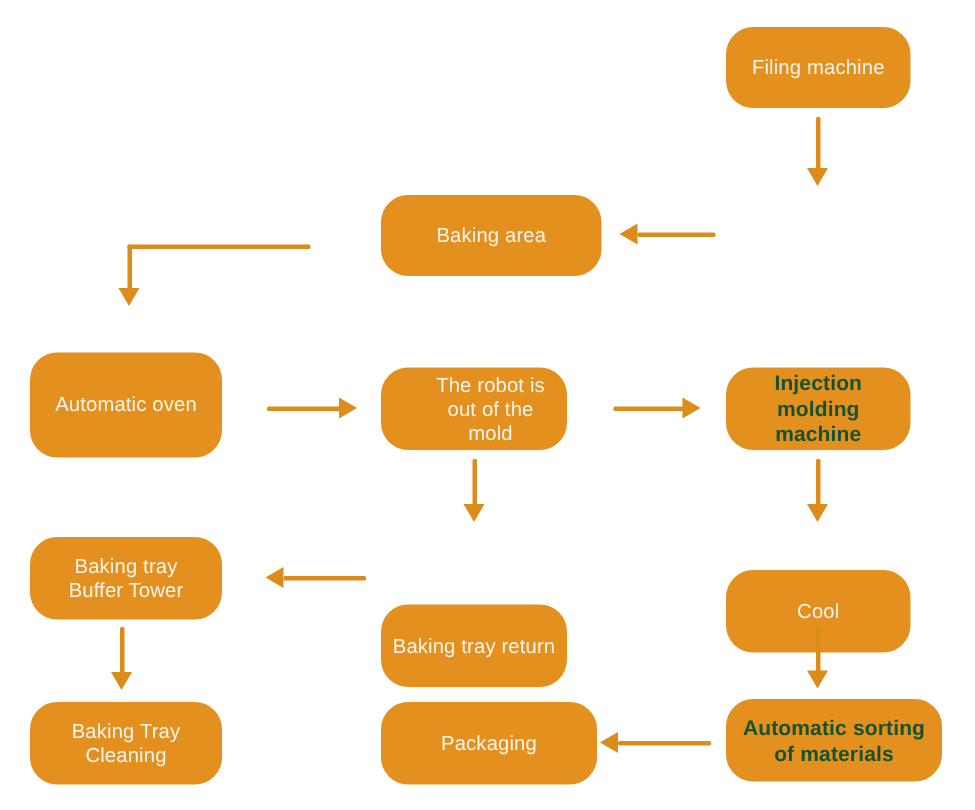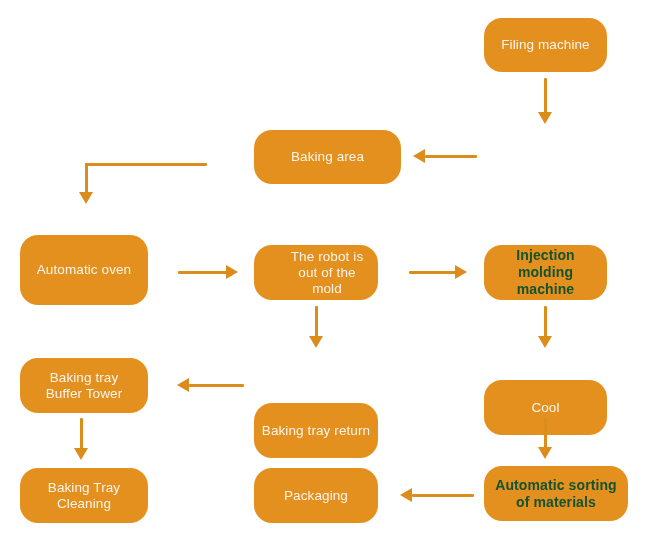--- a/index.html
+++ b/index.html
@@ -100,21 +100,21 @@
   <div class="node" style="left:484px; top:356px; width:123px; height:55px;margin-top:24px;">Cool</div>
 
   <div class="node" style="left:254px; top:356px; width:124px; height:55px;margin-top:47px;">Baking tray return</div>
 
   <div class="node" style="left:20px; top:358px; width:128px; height:55px;">Baking tray
 Buffer Tower</div>
 
   <div class="node" style="left:20px; top:468px; width:128px; height:55px;">Baking Tray
 Cleaning</div>
 
-  <div class="node" style="left:254px; top:468px; width:124px; height:55px;">Packaging</div>
+  <div class="node" style="left:254px; top:468px; width:144px; height:55px;">Packaging</div>
 
   <div class="node bold" style="left:484px; top:466px; width:144px; height:55px;">Automatic sorting
 of materials</div>
 
   <div class="conn">
     <div class="line-v" style="left:544px; top:78px; height:36px;"></div>
     <div class="head head-down" style="left:538px; top:112px;"></div>
   </div>
 
   <div class="conn">

